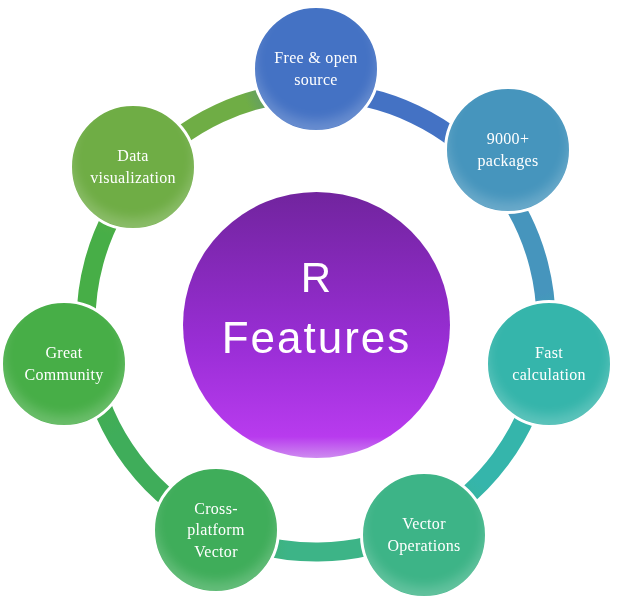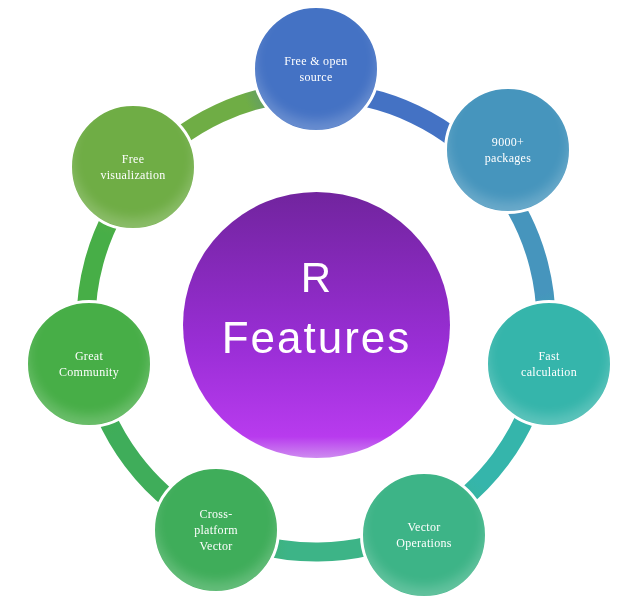--- a/index.html
+++ b/index.html
@@ -29,21 +29,21 @@
     box-sizing: border-box;
     display: flex;
     align-items: center;
     justify-content: center;
     text-align: center;
     box-shadow: inset 0 -9px 12px rgba(255,255,255,0.20);
   }
   .node-label {
     color: #ffffff;
     font-family: "Liberation Serif", serif;
-    font-size: 12px;
+    font-size: 16px;
     line-height: 1.35;
     letter-spacing: 0.3px;
     white-space: pre-line;
   }
   .center-circle {
     position: absolute;
     left: 183px;
     top: 192px;
     width: 267px;
     height: 266px;
@@ -67,21 +67,21 @@
     margin-top: 10px;
     font-size: 44px;
     line-height: 52px;
     letter-spacing: 2px;
   }
   .node-0 { left: 252px; top: 5px; }
   .node-1 { left: 444px; top: 86px; }
   .node-2 { left: 485px; top: 300px; text-align: center; }
   .node-3 { left: 360px; top: 471px; }
   .node-4 { left: 152px; top: 466px; }
-  .node-5 { left: 25px;  top: 300px; }
+  .node-5 { left: 0;  top: 300px; }
   .node-6 { left: 69px;  top: 103px; }
 </style>
 </head>
 <body>
 
 <div class="canvas">
 
   <svg class="ring-svg" width="622" height="603" viewBox="0 0 622 603">
     <defs>
       <linearGradient id="rg0" gradientUnits="userSpaceOnUse" x1="316" y1="92" x2="494.5" y2="176.9">
@@ -155,17 +155,17 @@
   <div class="node node-4" style="background: rgb(63, 173, 90);">
     <span class="node-label">Cross-
 platform
 Vector</span>
   </div>
   <div class="node node-5" style="background: rgb(71, 174, 71);">
     <span class="node-label">Great
 Community</span>
   </div>
   <div class="node node-6" style="background: rgb(111, 173, 69);">
-    <span class="node-label">Free
+    <span class="node-label">Data
 visualization</span>
   </div>
 
 </div>
 
 </body></html>

